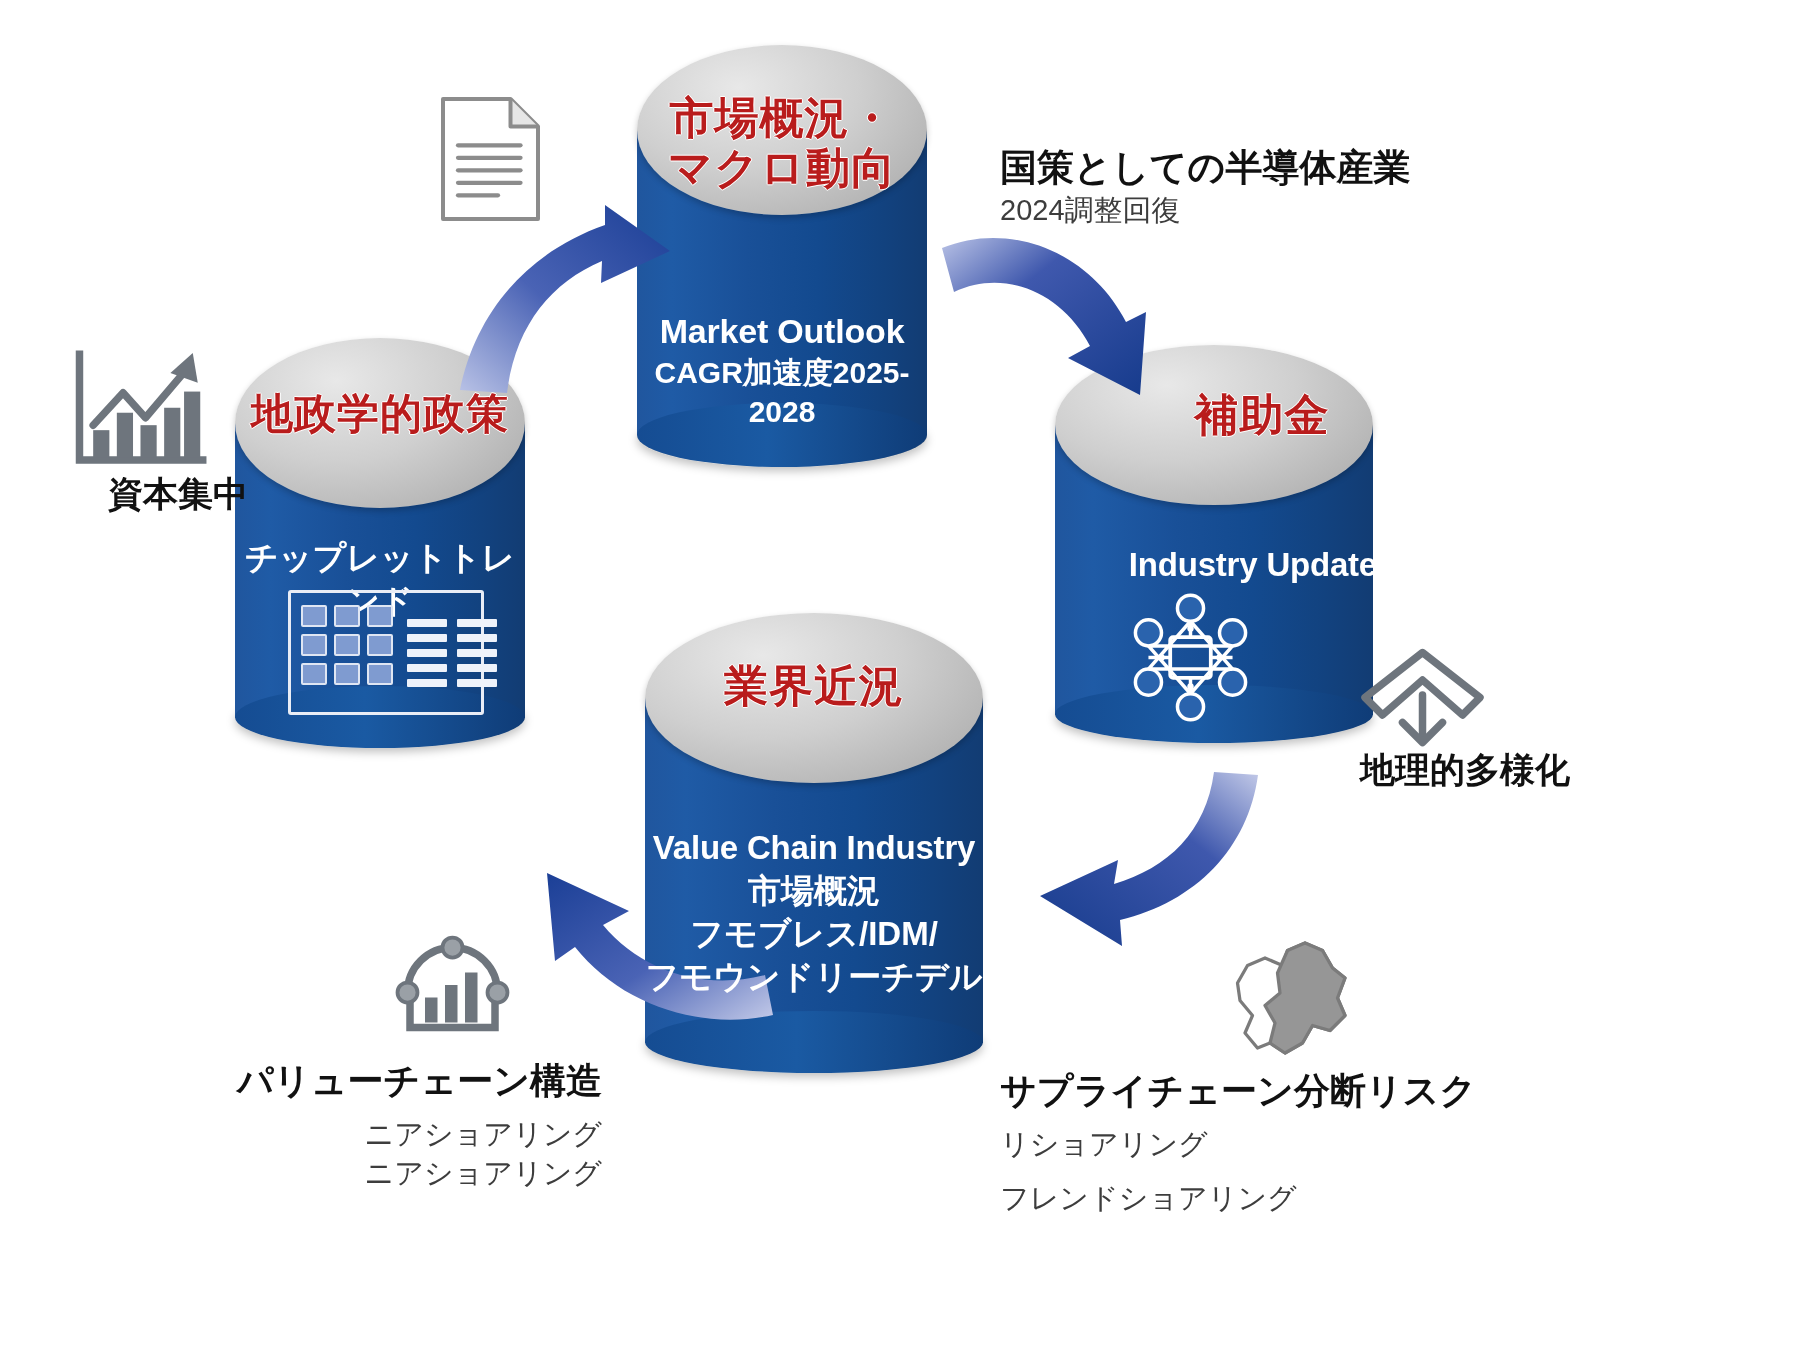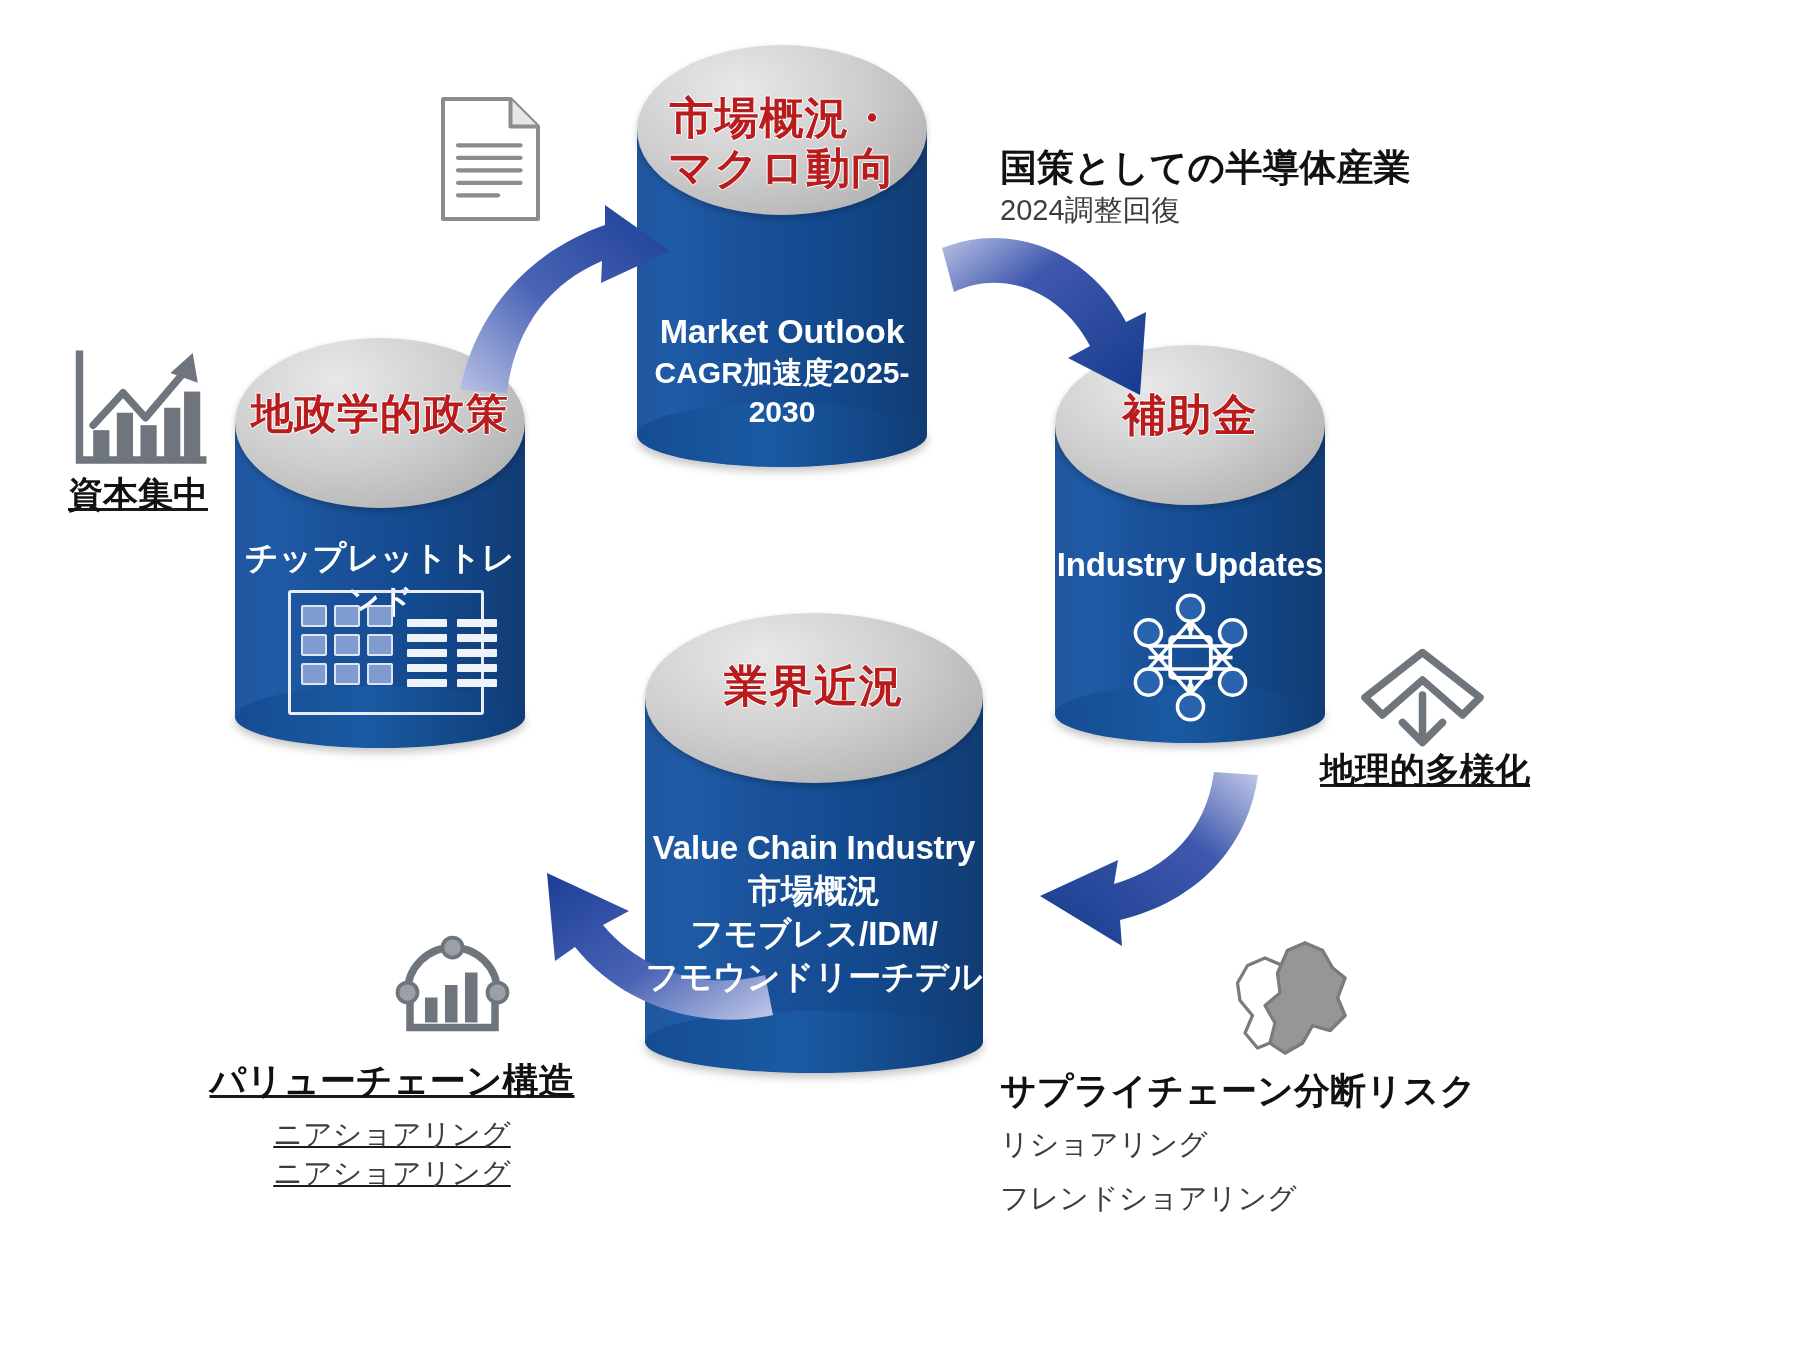--- a/index.html
+++ b/index.html
@@ -117,21 +117,21 @@
     color: #111111;
     line-height: 1.25;
     white-space: nowrap;
   }
   .label-sub {
     font-size: 27px;
     color: #3d3d3d;
     line-height: 1.35;
     white-space: nowrap;
   }
-  .label-center { text-align: center; text-decoration: underline; }
+  .label-center { text-align: right; }
   .label-left   { text-align: left; }
 
   .icon-box {
     position: absolute;
     z-index: 7;
   }
 
   
   .chipgrid {
     position: absolute;
@@ -223,25 +223,25 @@
     <div class="cyl-bottom-cap" style="top:358px; height:64px;"></div>
     <div class="cyl-top" style="top:0px; height:170px;"></div>
 
     <div class="cyl-title" style="top:48px; font-size:44px;">
       <span>市場概況・</span><br>
       <span>マクロ動向</span>
     </div>
 
     <div class="cyl-sub" style="top:240px;">
       <span class="en">Market Outlook</span>
-      <span class="jp" style="font-size:30px;">CAGR加速度2025-2030</span>
-    </div>
-  </div>
-
-  <div class="cyl" style="left:1055px; top:345px; width:270px; height:400px;">
+      <span class="jp" style="font-size:30px;">CAGR加速度2025-2028</span>
+    </div>
+  </div>
+
+  <div class="cyl" style="left:1055px; top:345px; width:270px; height:400px;padding-left:48px;">
     <div class="cyl-bottom" style="top:340px; height:58px;"></div>
     <div class="cyl-side" style="top:80px; height:290px;"></div>
     <div class="cyl-bottom-cap" style="top:340px; height:58px;"></div>
     <div class="cyl-top" style="top:0px; height:160px;"></div>
 
     <div class="cyl-title" style="top:45px; font-size:44px;">
       <span>補助金</span>
     </div>
 
     <div class="cyl-sub" style="top:175px;">

